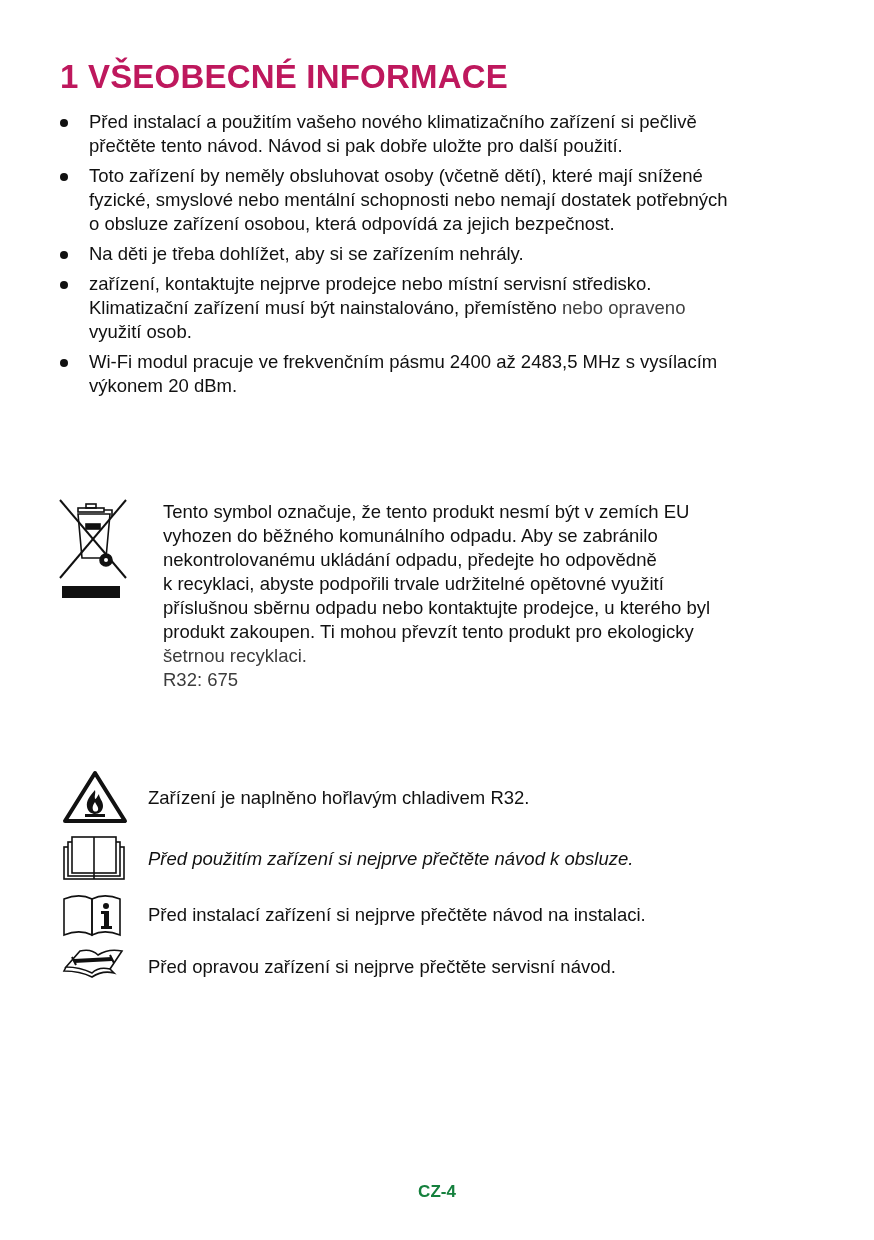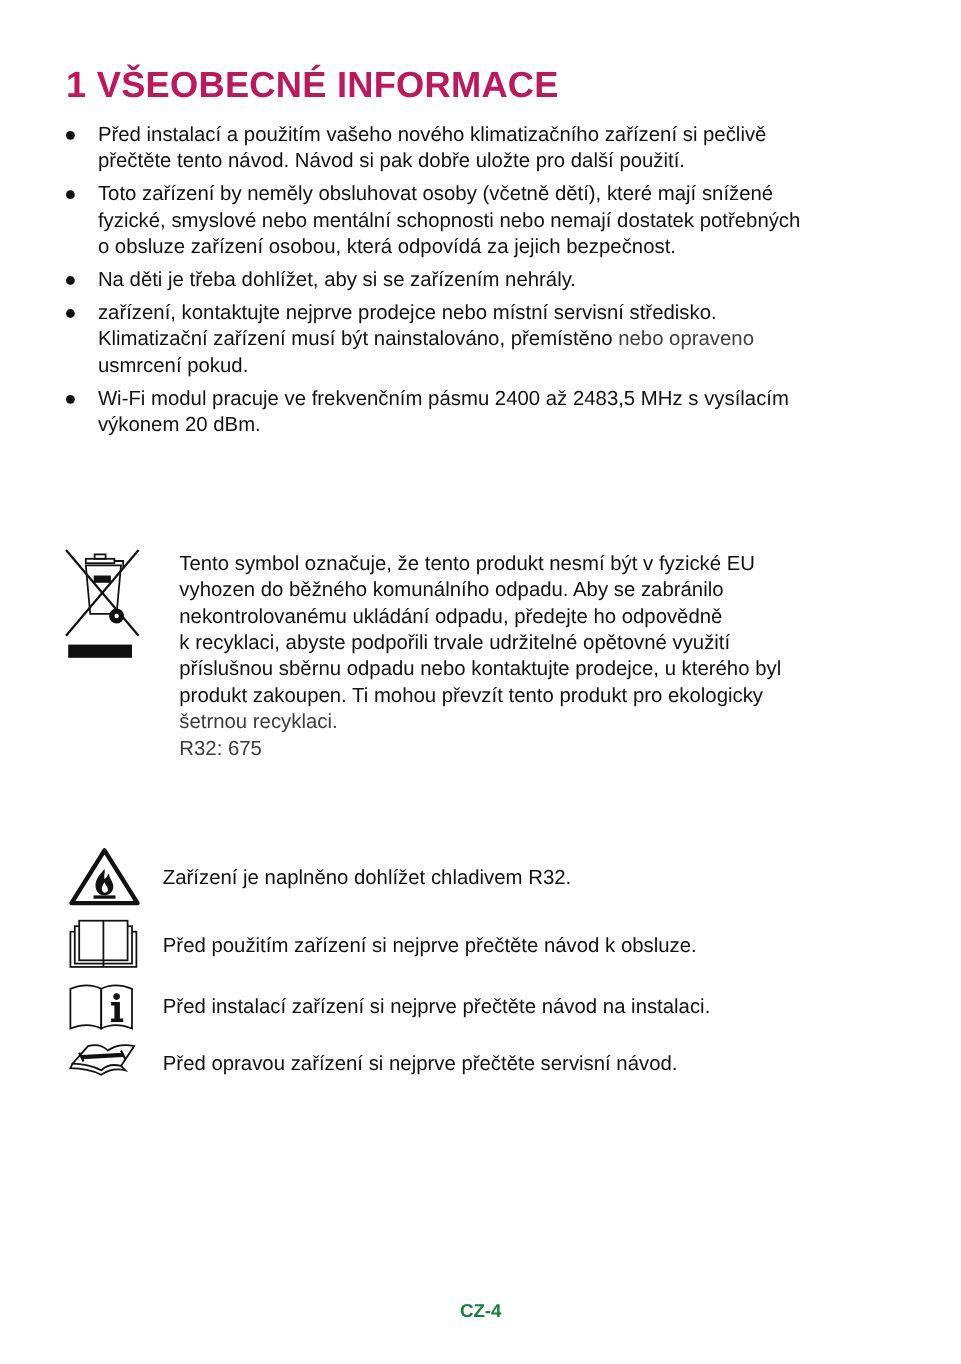--- a/index.html
+++ b/index.html
@@ -51,21 +51,21 @@
     <div>o obsluze zařízení osobou, která odpovídá za jejich bezpečnost.</div>
   </li>
   <li>
     <span class="dot"></span>
     <div>Na děti je třeba dohlížet, aby si se zařízením nehrály.</div>
   </li>
   <li>
     <span class="dot"></span>
     <div>zařízení, kontaktujte nejprve prodejce nebo místní servisní středisko.</div>
     <div><span style="white-space:pre">Klimatizační zařízení musí být nainstalováno, přemístěno </span><span class="gray">nebo opraveno</span></div>
-    <div>usmrcení pokud.</div>
+    <div>využití osob.</div>
   </li>
   <li>
     <span class="dot"></span>
     <div>Wi-Fi modul pracuje ve frekvenčním pásmu 2400 až 2483,5 MHz s vysílacím</div>
     <div>výkonem 20 dBm.</div>
   </li>
 </ul>
 
 <div class="weee">
   <svg width="70" height="102" viewBox="0 0 70 102" fill="none" stroke="#111" stroke-width="1.6">
@@ -82,52 +82,52 @@
     <circle cx="48" cy="62" r="2" fill="#fff" stroke="none"></circle>
 
     <line x1="2" y1="2" x2="68" y2="80" stroke-width="2"></line>
     <line x1="68" y1="2" x2="2" y2="80" stroke-width="2"></line>
 
     <rect x="4" y="88" width="58" height="12" fill="#111" stroke="none"></rect>
   </svg>
 </div>
 
 <div class="weee-text">
-  <div>Tento symbol označuje, že tento produkt nesmí být v fyzické EU</div>
+  <div>Tento symbol označuje, že tento produkt nesmí být v zemích EU</div>
   <div>vyhozen do běžného komunálního odpadu. Aby se zabránilo</div>
   <div>nekontrolovanému ukládání odpadu, předejte ho odpovědně</div>
   <div>k recyklaci, abyste podpořili trvale udržitelné opětovné využití</div>
   <div>příslušnou sběrnu odpadu nebo kontaktujte prodejce, u kterého byl</div>
   <div>produkt zakoupen. Ti mohou převzít tento produkt pro ekologicky</div>
   <div class="gray">šetrnou recyklaci.</div>
   <div class="gray">R32: 675</div>
 </div>
 
 <div class="sym-row" style="top:770px;">
   <div class="icon">
     <svg width="66" height="54" viewBox="0 0 66 54">
       <path d="M33 3 L63 51 L3 51 Z" fill="none" stroke="#111" stroke-width="4" stroke-linejoin="round"></path>
       <path d="M33 20 C28 26 24 30 25 37 C26 42 30 44 33 44 C37 44 41 41 41 36 C41 31 37 28 37 24 C35 27 34 29 33 29 C32 26 34 23 33 20 Z" fill="#111"></path>
       <path d="M33 32 C31 35 30 37 31 40 C32 42 35 42 36 40 C37 37 34 35 33 32 Z" fill="#fff"></path>
       <rect x="23" y="44" width="20" height="3" fill="#111"></rect>
     </svg>
   </div>
-  <div class="txt" style="top:16px;">Zařízení je naplněno dohlížet chladivem R32.</div>
+  <div class="txt" style="top:16px;">Zařízení je naplněno hořlavým chladivem R32.</div>
 </div>
 
 <div class="sym-row" style="top:835px;">
   <div class="icon">
     <svg width="64" height="46" viewBox="0 0 64 46" fill="#fff" stroke="#111" stroke-width="1.6">
       <rect x="2" y="12" width="60" height="32"></rect>
       <rect x="6" y="7" width="52" height="34"></rect>
       <rect x="10" y="2" width="44" height="36"></rect>
       <line x1="32" y1="2" x2="32" y2="44"></line>
     </svg>
   </div>
-  <div class="txt" style="top:12px;">Před použitím zařízení si nejprve přečtěte návod k obsluze.</div>
+  <div class="txt" style="top:12px;font-style:italic;">Před použitím zařízení si nejprve přečtěte návod k obsluze.</div>
 </div>
 
 <div class="sym-row" style="top:891px;">
   <div class="icon">
     <svg width="62" height="46" viewBox="0 0 62 46" fill="none" stroke="#111" stroke-width="1.6">
       <path d="M2 8 C12 4 22 4 30 8 L30 44 C22 40 12 40 2 44 Z"></path>
       <path d="M30 8 C38 4 48 4 58 8 L58 44 C48 40 38 40 30 44 Z"></path>
       <circle cx="44" cy="15" r="3" fill="#111" stroke="none"></circle>
       <path d="M39 20 L47 20 L47 35 L50 35 L50 38 L39 38 L39 35 L42 35 L42 23 L39 23 Z" fill="#111" stroke="none"></path>
     </svg>

